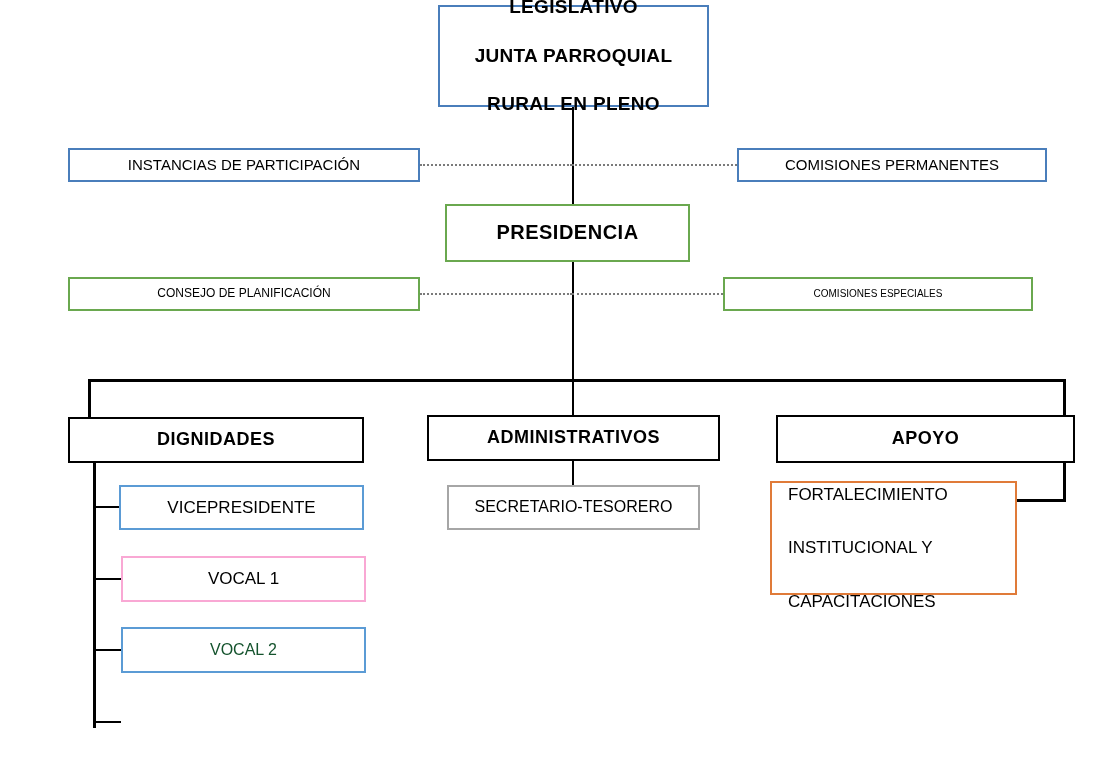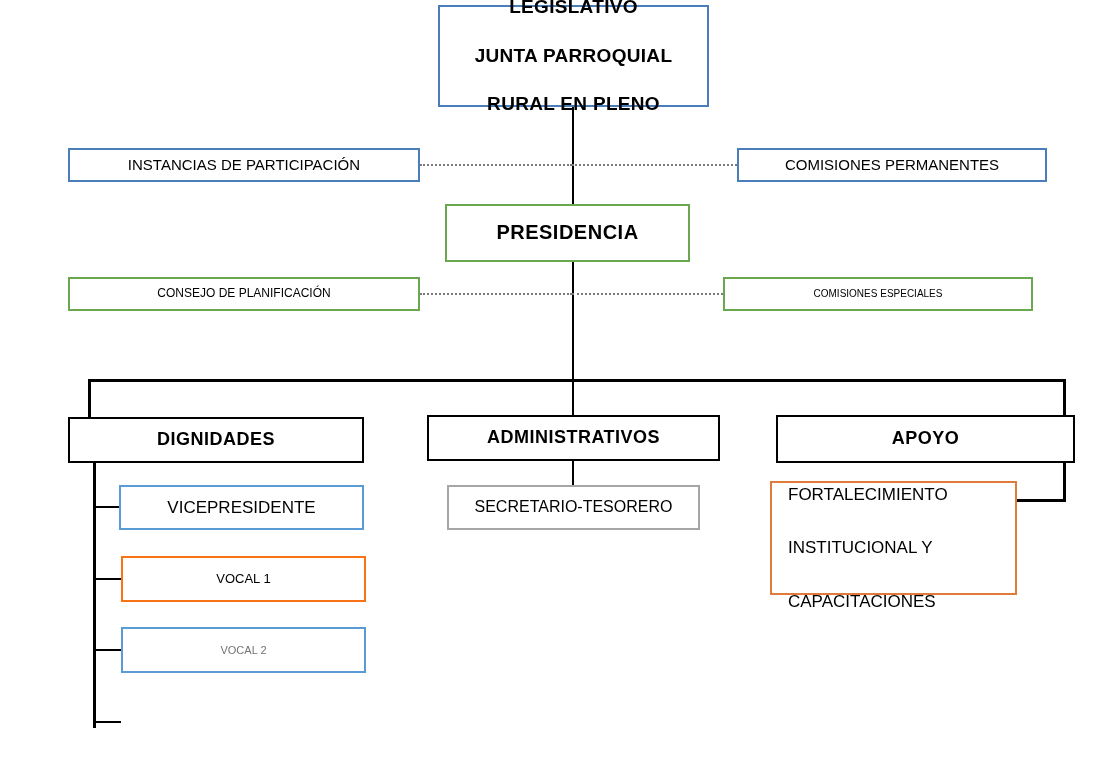--- a/index.html
+++ b/index.html
@@ -95,27 +95,27 @@
     letter-spacing: 0.5px;
     margin-left: 8px;
   }
   .n-vicepresidente {
     left: 119px; top: 485px; width: 245px; height: 45px;
     border: 2px solid #5b9bd5;
     font-size: 17px; color: #000;
   }
   .n-vocal1 {
     left: 121px; top: 556px; width: 245px; height: 46px;
-    border: 2px solid #f97316;
-    font-size: 13px; color: #000;
+    border: 2px solid #f9a8d4;
+    font-size: 17px; color: #000;
   }
   .n-vocal2 {
     left: 121px; top: 627px; width: 245px; height: 46px;
     border: 2px solid #5b9bd5;
-    font-size: 11px; color: #737373;
+    font-size: 16px; color: #14532d;
   }
   .n-vocal3 {
     left: 121px; top: 699px; width: 245px; height: 46px;
     border: 2px solid #5b9bd5;
     font-size: 17px; color: #000;
   }
   .n-secretario {
     left: 447px; top: 485px; width: 253px; height: 45px;
     border: 2px solid #a6a6a6;
     font-size: 16px; color: #000;

